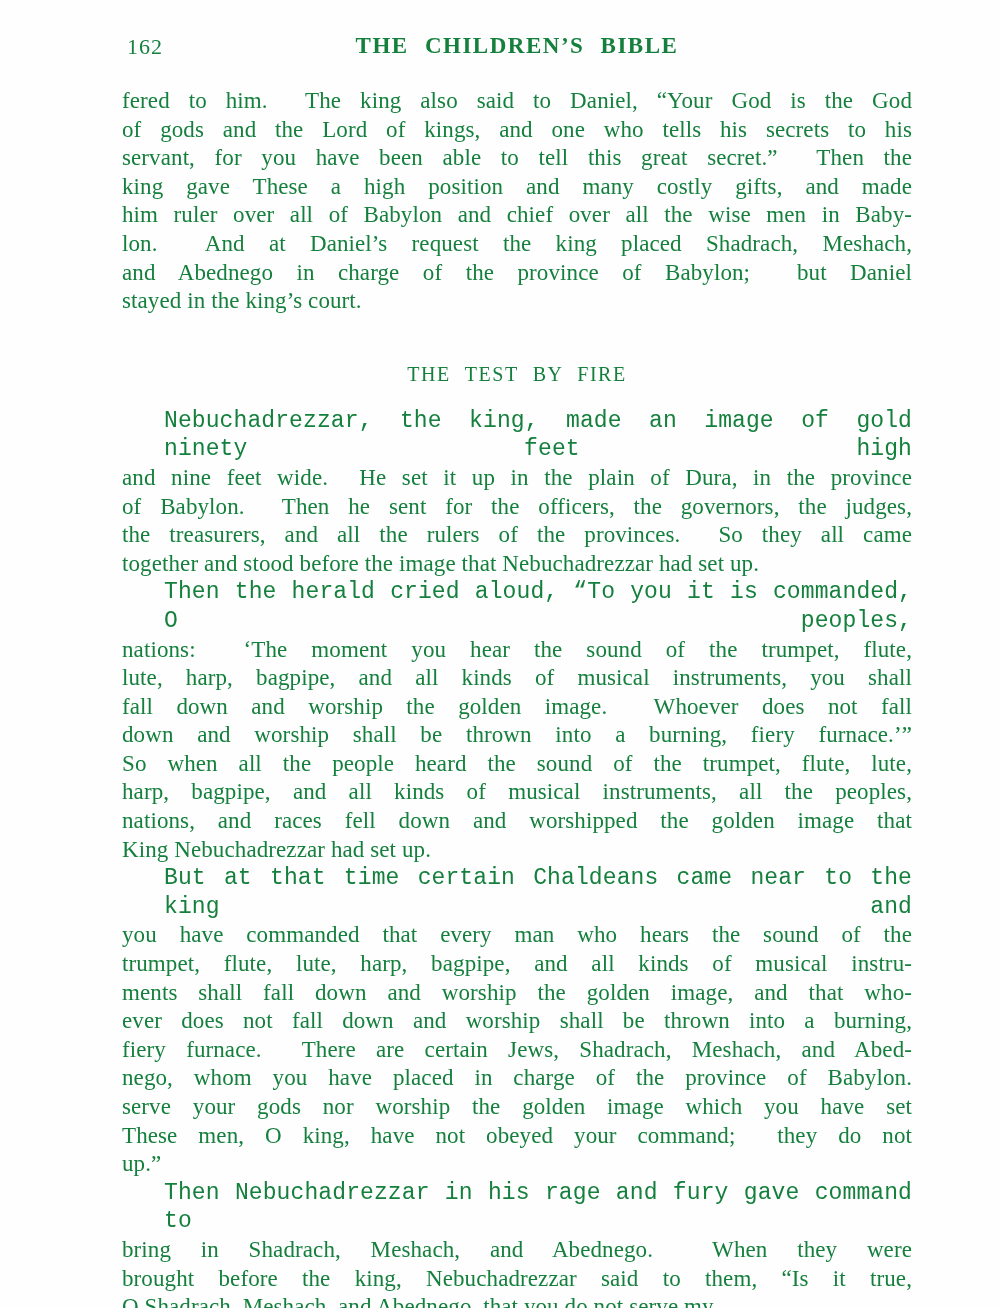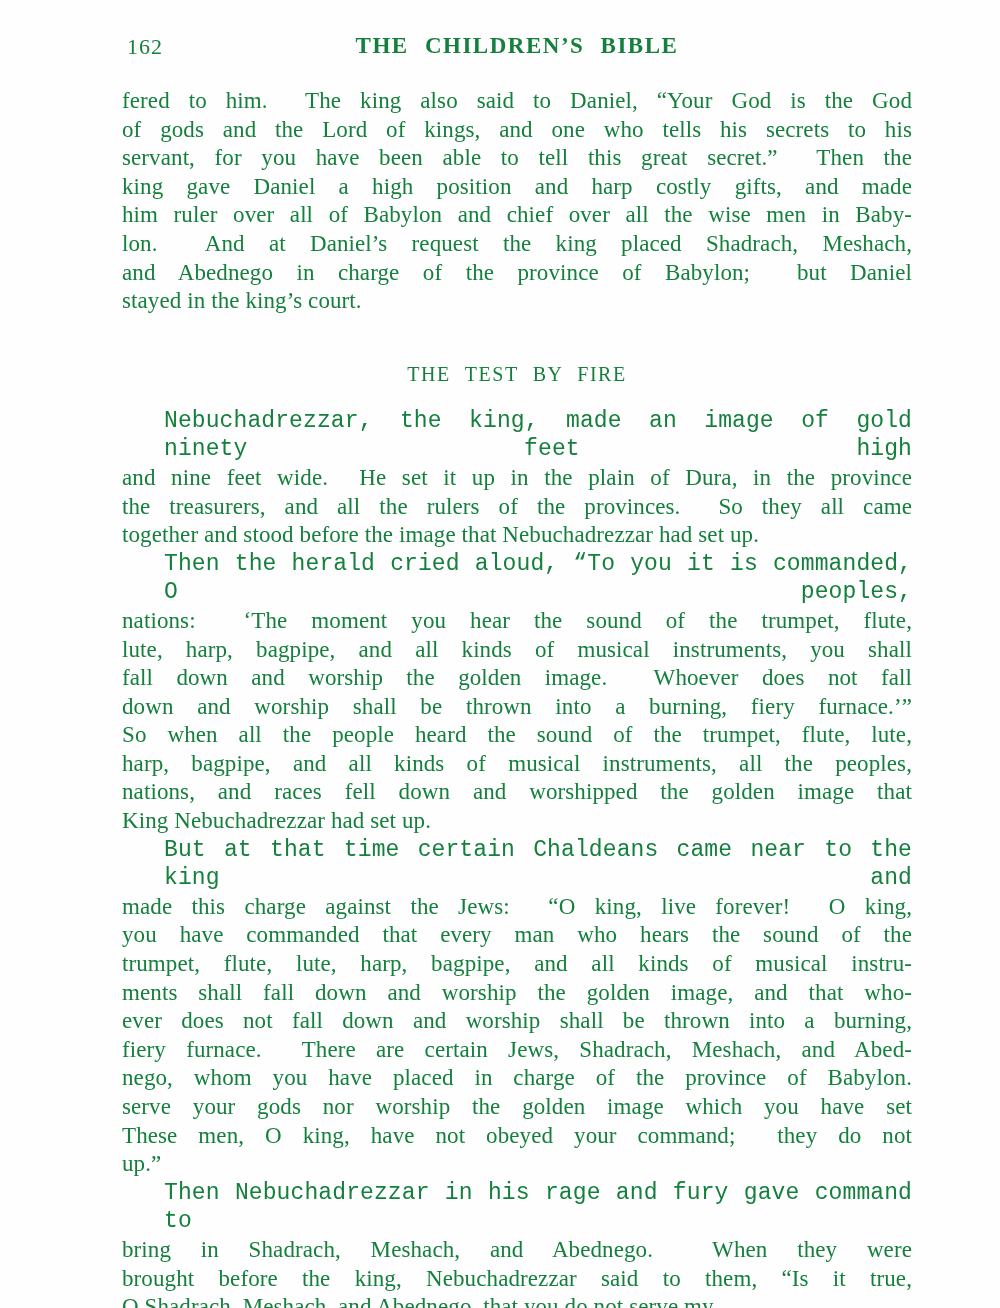--- a/index.html
+++ b/index.html
@@ -73,47 +73,47 @@
   <div class="text-col">
     <div class="page-header">
       <span class="page-number">162</span>
       <div class="running-head">THE CHILDREN’S BIBLE</div>
     </div>
     <div class="page-body">
         <div class="paragraph">
           <div class="line">fered to him.  The king also said to Daniel, “Your God is the God</div>
           <div class="line">of gods and the Lord of kings, and one who tells his secrets to his</div>
           <div class="line">servant, for you have been able to tell this great secret.”  Then the</div>
-          <div class="line">king gave Daniel a high position and harp costly gifts, and made</div>
+          <div class="line">king gave These a high position and many costly gifts, and made</div>
           <div class="line">him ruler over all of Babylon and chief over all the wise men in Baby-</div>
           <div class="line">lon.  And at Daniel’s request the king placed Shadrach, Meshach,</div>
           <div class="line">and Abednego in charge of the province of Babylon;  but Daniel</div>
           <div class="line last">stayed in the king’s court.</div>
         </div>
         <div class="section-heading">THE TEST BY FIRE</div>
         <div class="paragraph">
           <div class="line indent">Nebuchadrezzar, the king, made an image of gold ninety feet high</div>
           <div class="line">and nine feet wide.  He set it up in the plain of Dura, in the province</div>
+          <div class="line">of Babylon.  Then he sent for the officers, the governors, the judges,</div>
           <div class="line">the treasurers, and all the rulers of the provinces.  So they all came</div>
           <div class="line last">together and stood before the image that Nebuchadrezzar had set up.</div>
         </div>
         <div class="paragraph">
           <div class="line indent">Then the herald cried aloud, “To you it is commanded, O peoples,</div>
           <div class="line">nations:  ‘The moment you hear the sound of the trumpet, flute,</div>
           <div class="line">lute, harp, bagpipe, and all kinds of musical instruments, you shall</div>
           <div class="line">fall down and worship the golden image.  Whoever does not fall</div>
           <div class="line">down and worship shall be thrown into a burning, fiery furnace.’”</div>
           <div class="line">So when all the people heard the sound of the trumpet, flute, lute,</div>
           <div class="line">harp, bagpipe, and all kinds of musical instruments, all the peoples,</div>
           <div class="line">nations, and races fell down and worshipped the golden image that</div>
           <div class="line last">King Nebuchadrezzar had set up.</div>
         </div>
         <div class="paragraph">
           <div class="line indent">But at that time certain Chaldeans came near to the king and</div>
-          <div class="line">made this charge against the Jews:  “O king, live forever!  O king,</div>
           <div class="line">you have commanded that every man who hears the sound of the</div>
           <div class="line">trumpet, flute, lute, harp, bagpipe, and all kinds of musical instru-</div>
           <div class="line">ments shall fall down and worship the golden image, and that who-</div>
           <div class="line">ever does not fall down and worship shall be thrown into a burning,</div>
           <div class="line">fiery furnace.  There are certain Jews, Shadrach, Meshach, and Abed-</div>
           <div class="line">nego, whom you have placed in charge of the province of Babylon.</div>
           <div class="line">serve your gods nor worship the golden image which you have set</div>
           <div class="line">These men, O king, have not obeyed your command;  they do not</div>
           <div class="line last">up.”</div>
         </div>

